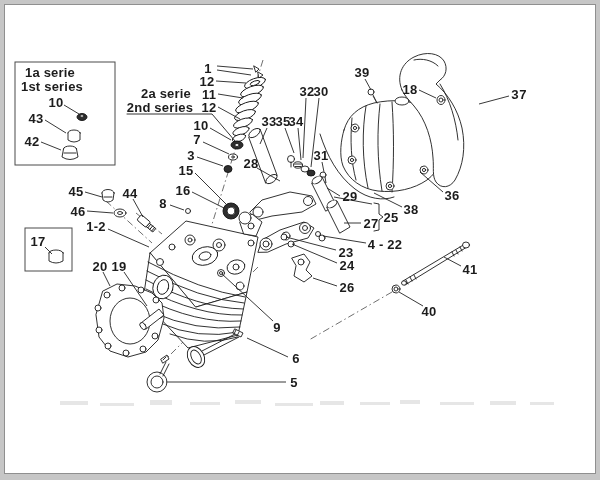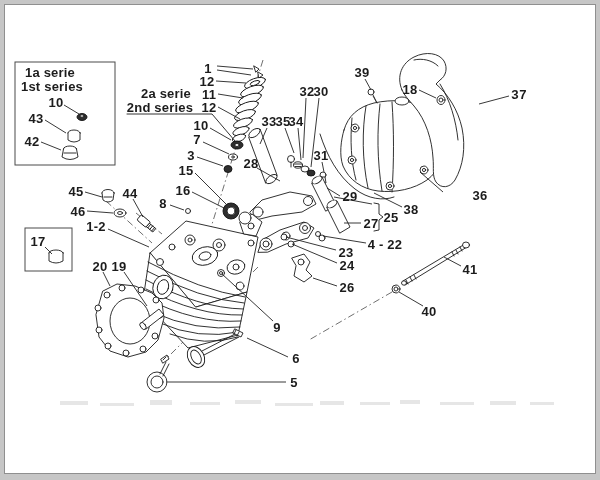--- a/index.html
+++ b/index.html
@@ -334,21 +334,21 @@
       <span class="lbl" style="left: 251px; top: 163px;">28</span>
       <span class="lbl" style="left: 269px; top: 121px;">33</span>
       <span class="lbl" style="left: 283px; top: 121px;">35</span>
       <span class="lbl" style="left: 296px; top: 121px;">34</span>
       <span class="lbl" style="left: 307px; top: 91px;">32</span>
       <span class="lbl" style="left: 321px; top: 91px;">30</span>
       <span class="lbl" style="left: 321px; top: 155px;">31</span>
       <span class="lbl" style="left: 362px; top: 72px;">39</span>
       <span class="lbl" style="left: 410px; top: 89px;">18</span>
       <span class="lbl" style="left: 519px; top: 95px; font-family: Liberation Mono, monospace;">37</span>
-      <span class="lbl" style="left: 452px; top: 195px; margin-left: 28px;">36</span>
+      <span class="lbl" style="left: 452px; top: 195px;">36</span>
       <span class="lbl" style="left: 411px; top: 209px;">38</span>
       <span class="lbl" style="left: 350px; top: 196px;">29</span>
       <span class="lbl" style="left: 371px; top: 223px;">27</span>
       <span class="lbl" style="left: 391px; top: 217px;">25</span>
       <span class="lbl" style="left: 385px; top: 244px;">4 - 22</span>
       <span class="lbl" style="left: 346px; top: 252px;">23</span>
       <span class="lbl" style="left: 347px; top: 265px;">24</span>
       <span class="lbl" style="left: 347px; top: 287px;">26</span>
       <span class="lbl" style="left: 470px; top: 269px;">41</span>
       <span class="lbl" style="left: 429px; top: 311px;">40</span>

